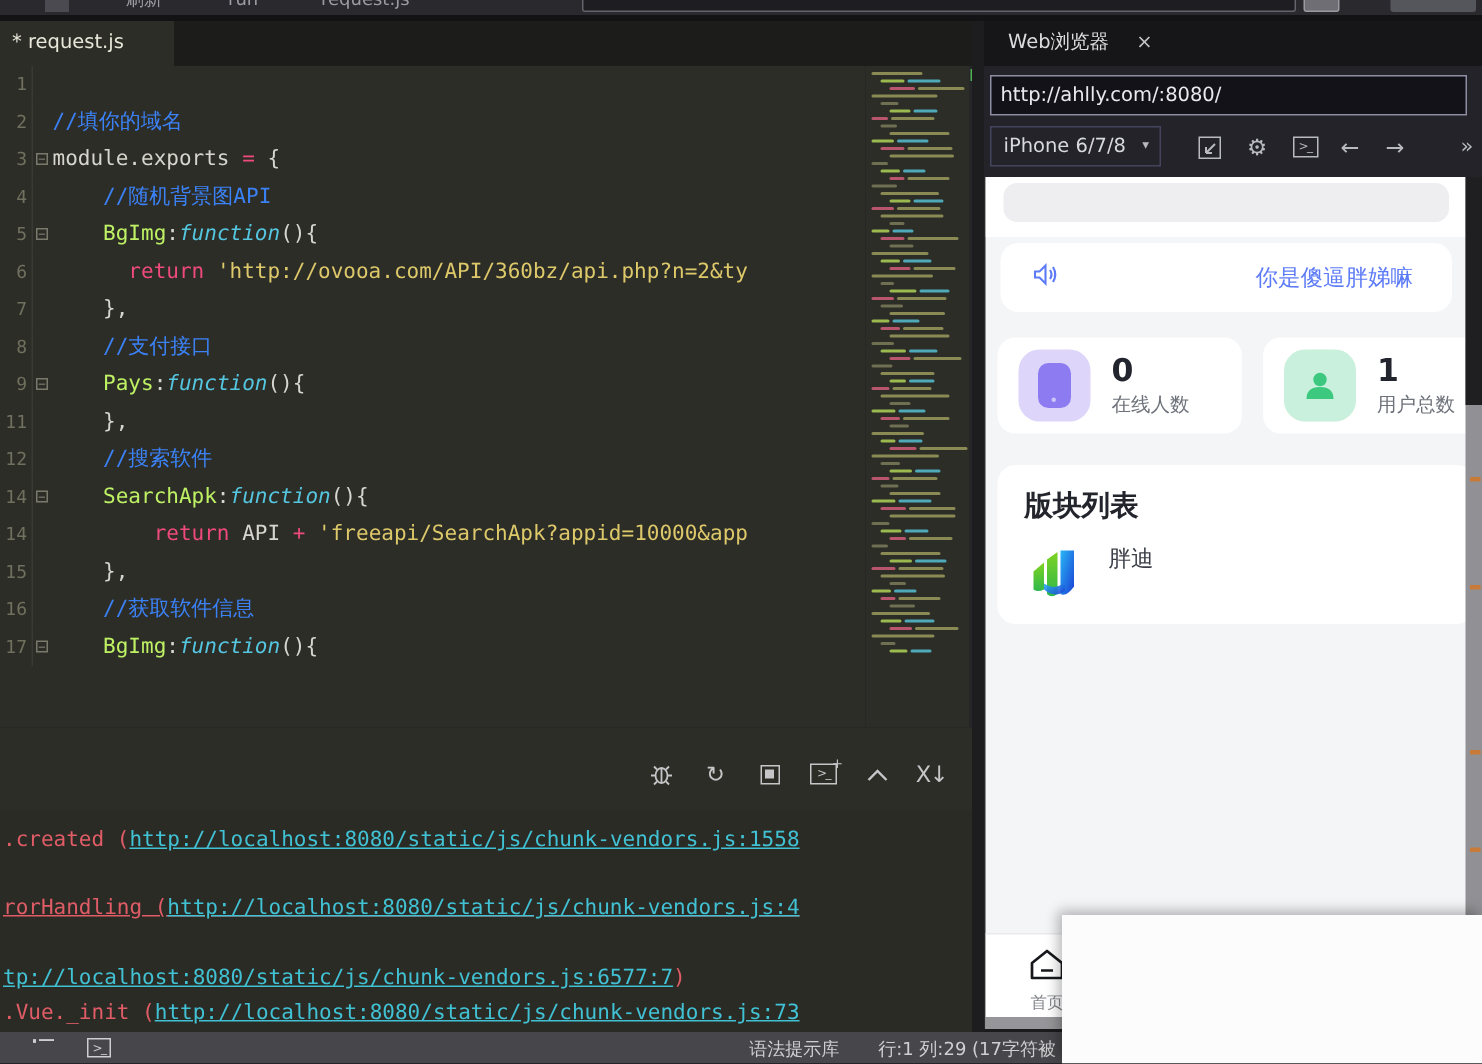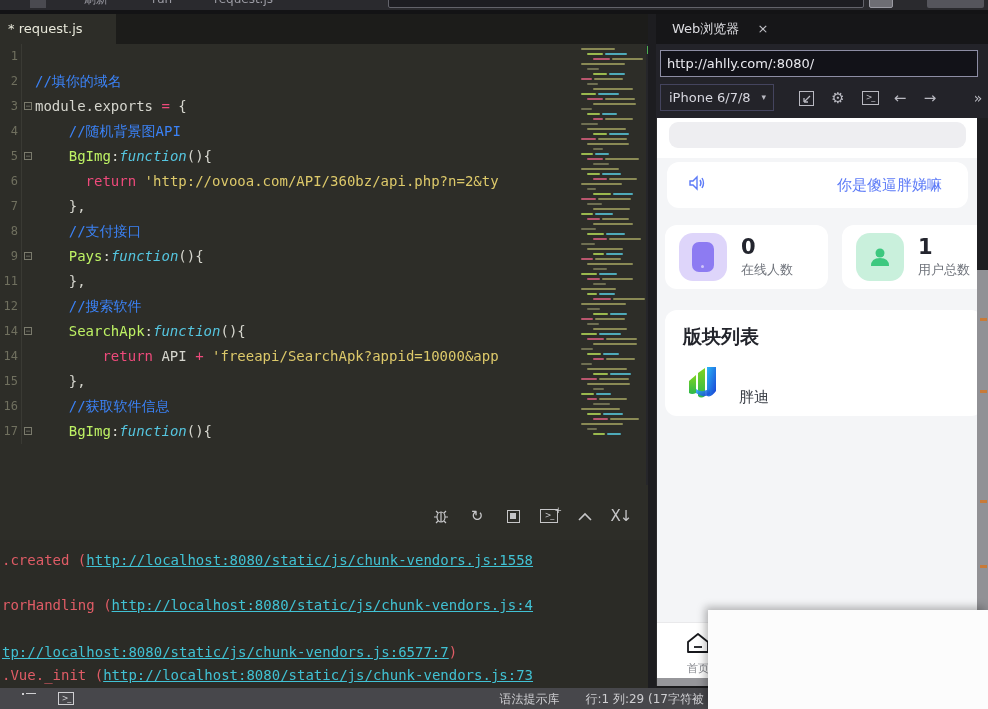--- a/index.html
+++ b/index.html
@@ -92,21 +92,21 @@
   .stat-ic{width:48px;height:48px;border-radius:14px;flex:none;display:flex;align-items:center;justify-content:center}
   .stat-ic.purple{background:#ded5fa}
   .stat-ic.green{background:#c9f0dc}
   .phone-shape{width:22px;height:30px;background:#8d7bf2;border-radius:7px;position:relative}
   .phone-shape i{position:absolute;left:9px;bottom:4px;width:3px;height:3px;border-radius:50%;background:#cfc4f8}
   .stat-txt{margin-left:14px}
   .stat-num{font-size:21px;font-weight:bold;color:#23252e;line-height:22px}
   .stat-lbl{font-size:13px;color:#6e727a;margin-top:3px}
   .section-card{position:absolute;left:8px;top:192px;width:318px;height:106px;background:#fff;border-radius:12px;padding:14px 0 0 18px}
   .section-title{font-size:19px;font-weight:800;color:#23252c}
-  .app-row{display:flex;align-items:flex-end;margin-top:13px}
+  .app-row{display:flex;align-items:flex-start;margin-top:13px}
   .app-name{margin-left:16px;font-size:15px;color:#3c4048}
   .pv-tabbar{position:absolute;left:0;top:504px;width:321px;height:56px;background:#fff;border-top:1px solid #e9e9eb}
   .tb-item{position:absolute;left:18px;top:7px;width:46px;text-align:center}
   .tb-lbl{font-size:11px;color:#84868c;margin-top:1px}
   .pv-hscroll{position:absolute;left:0;top:560px;width:321px;height:8px;background:#96969a}
   .pv-vscroll{position:absolute;right:0;top:0;width:11px;height:492px;background:#919195}
   .pv-vthumb{position:absolute;left:0;top:0;width:11px;height:152px;background:#1f1f22}
   .pv-mark{position:absolute;right:1px;width:7px;height:3px;background:#c87a38}
 
   
@@ -457,21 +457,21 @@
         <svg width="14" height="9" viewBox="0 0 14 9">
             <polyline points="1,8 7,2 13,8" fill="none" stroke="#c6c6c8" stroke-width="1.6"></polyline>
           </svg>
       </span>
       <span class="ic ic-xdown">X↓</span>
     </div>
   </div>
 
   <div class="console" id="console-box">
       <div class="con-row" style="top: 12px;"><span>.created (</span><span class="con-link">http://localhost:8080/static/js/chunk-vendors.js:1558</span><span></span></div>
-      <div class="con-row" style="top: 57px;"><span>rorHandling (</span><span class="con-link">http://localhost:8080/static/js/chunk-vendors.js:4</span><span></span></div>
+      <div class="con-row" style="top: 57px; text-decoration: underline;"><span>rorHandling (</span><span class="con-link">http://localhost:8080/static/js/chunk-vendors.js:4</span><span></span></div>
       <div class="con-row" style="top: 104px; text-align: center;"><span></span><span class="con-link">tp://localhost:8080/static/js/chunk-vendors.js:6577:7</span><span>)</span></div>
       <div class="con-row" style="top: 127px;"><span>.Vue._init (</span><span class="con-link">http://localhost:8080/static/js/chunk-vendors.js:73</span><span></span></div>
     </div>
 
   <div class="statusbar">
     <div class="sb-icons">
       <span class="ic-list">
           <b></b>
           <b></b>
           <b></b>

